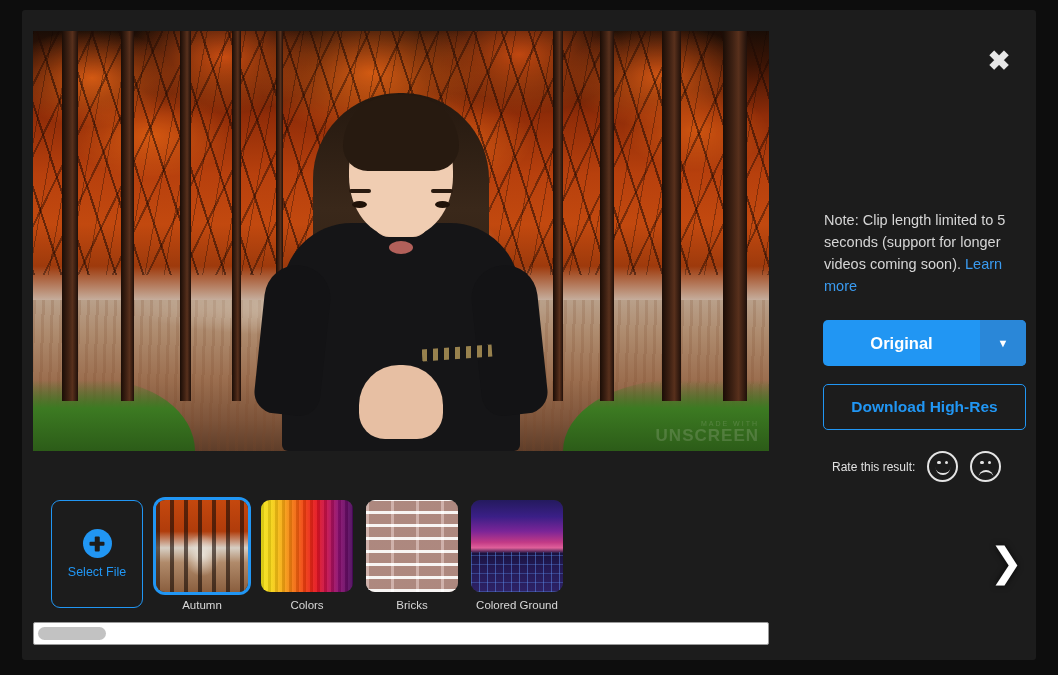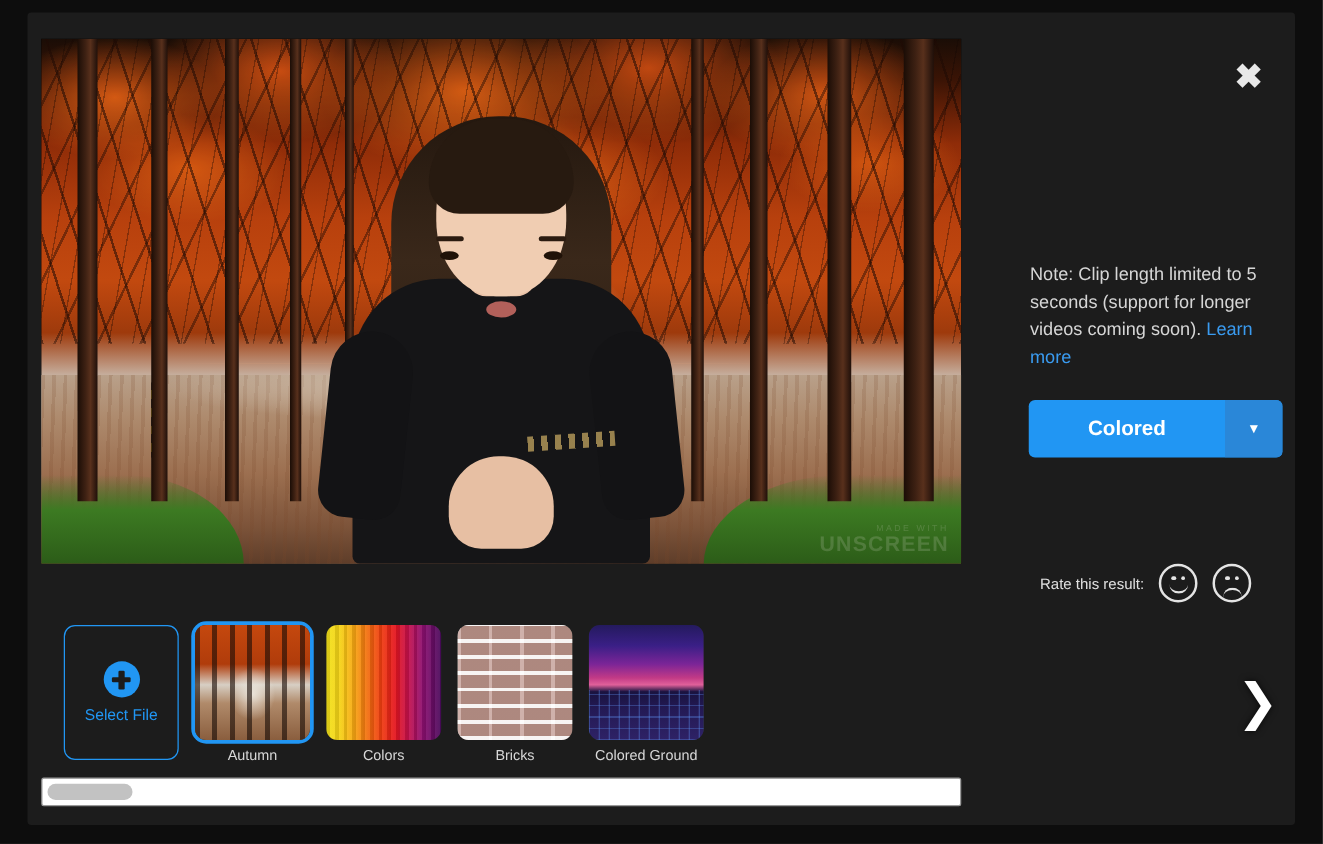--- a/index.html
+++ b/index.html
@@ -423,24 +423,25 @@
     <div id="scroll-thumb"></div>
   </div>
 
   <div id="panel">
 
     <div id="note">
       <span>Note: Clip length limited to 5 seconds (support for longer videos coming soon). </span><a>Learn more</a>
     </div>
 
     <div id="download-btn">
-      <div id="download-label">Colored</div>
+      <div id="download-label">Original</div>
       <div id="download-caret">▼</div>
     </div>
 
+    <div id="highres-btn">Download High-Res</div>
 
     <div id="rate-row">
       <div id="rate-label">Rate this result:</div>
       <div class="face happy">
         <span class="e l"></span>
           <span class="e r"></span>
           <span class="m"></span>
       </div>
       <div class="face sad">
         <span class="e l"></span>

